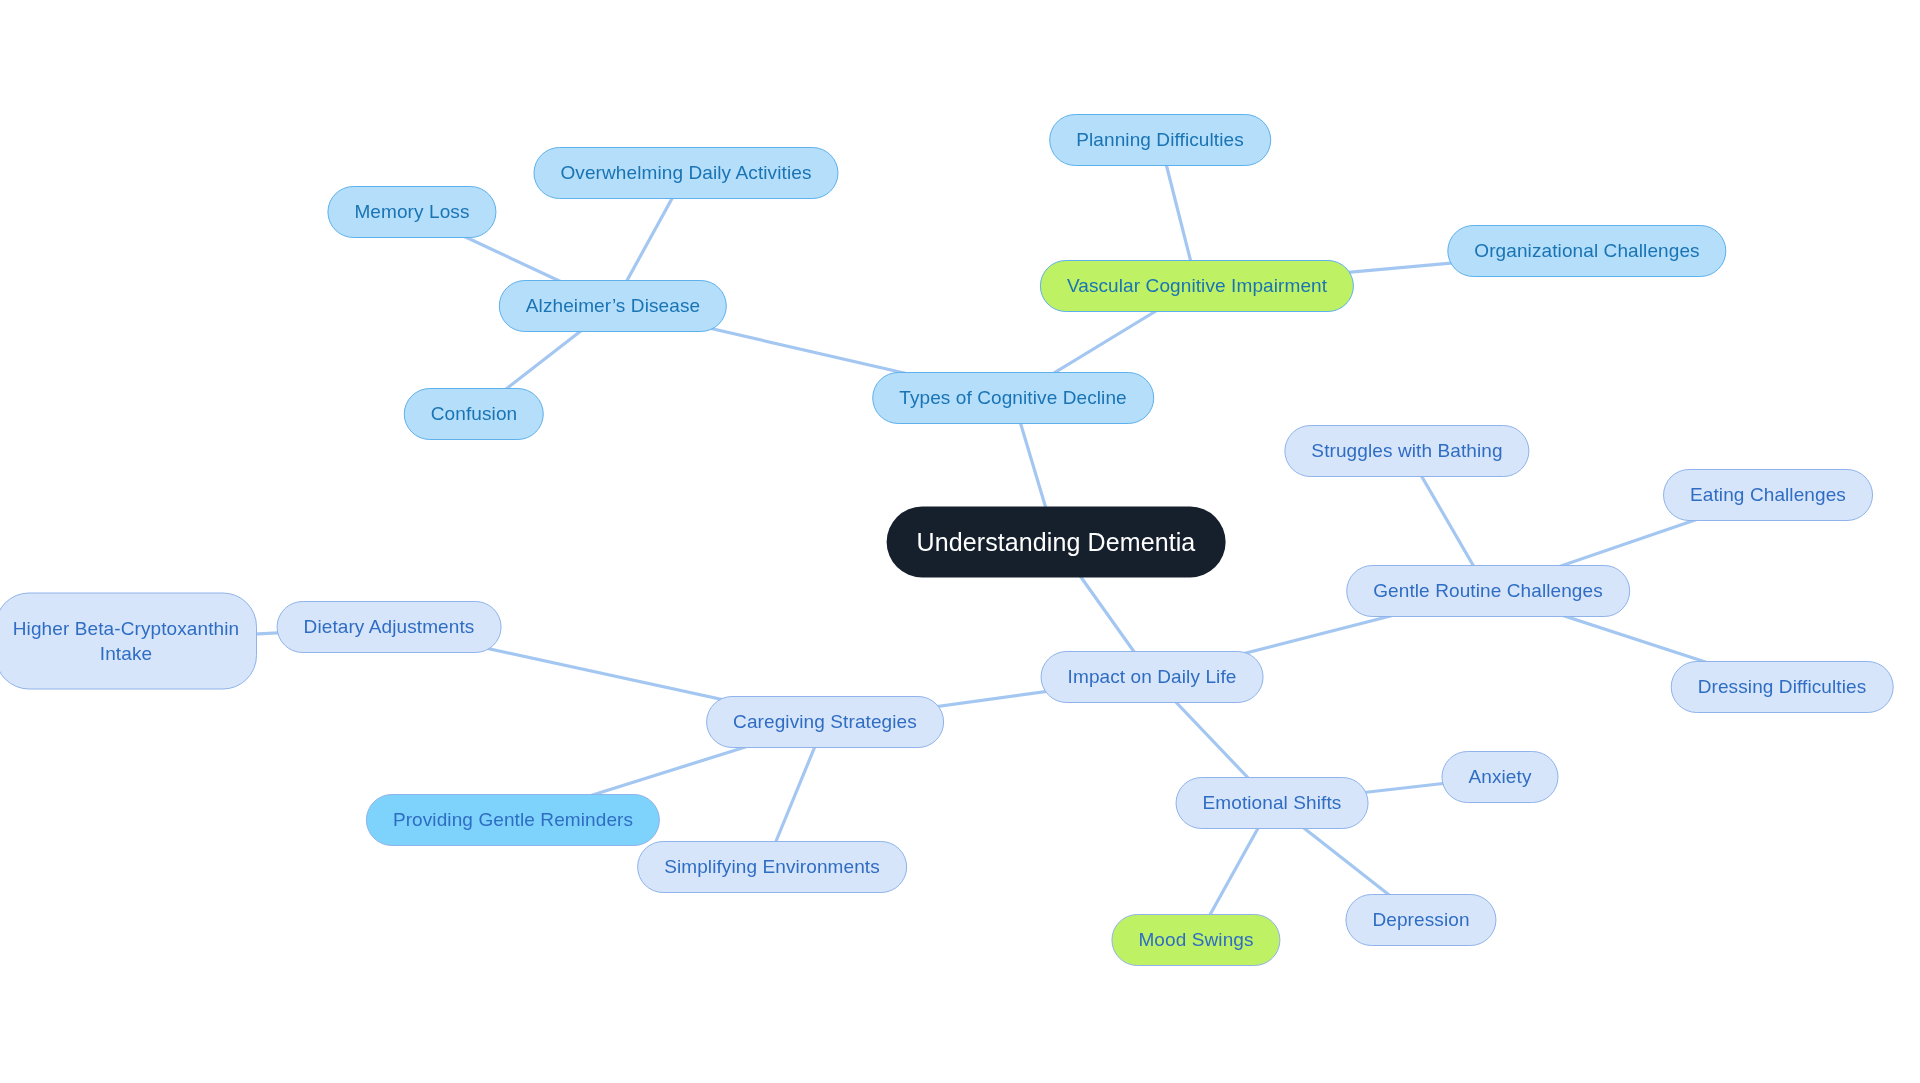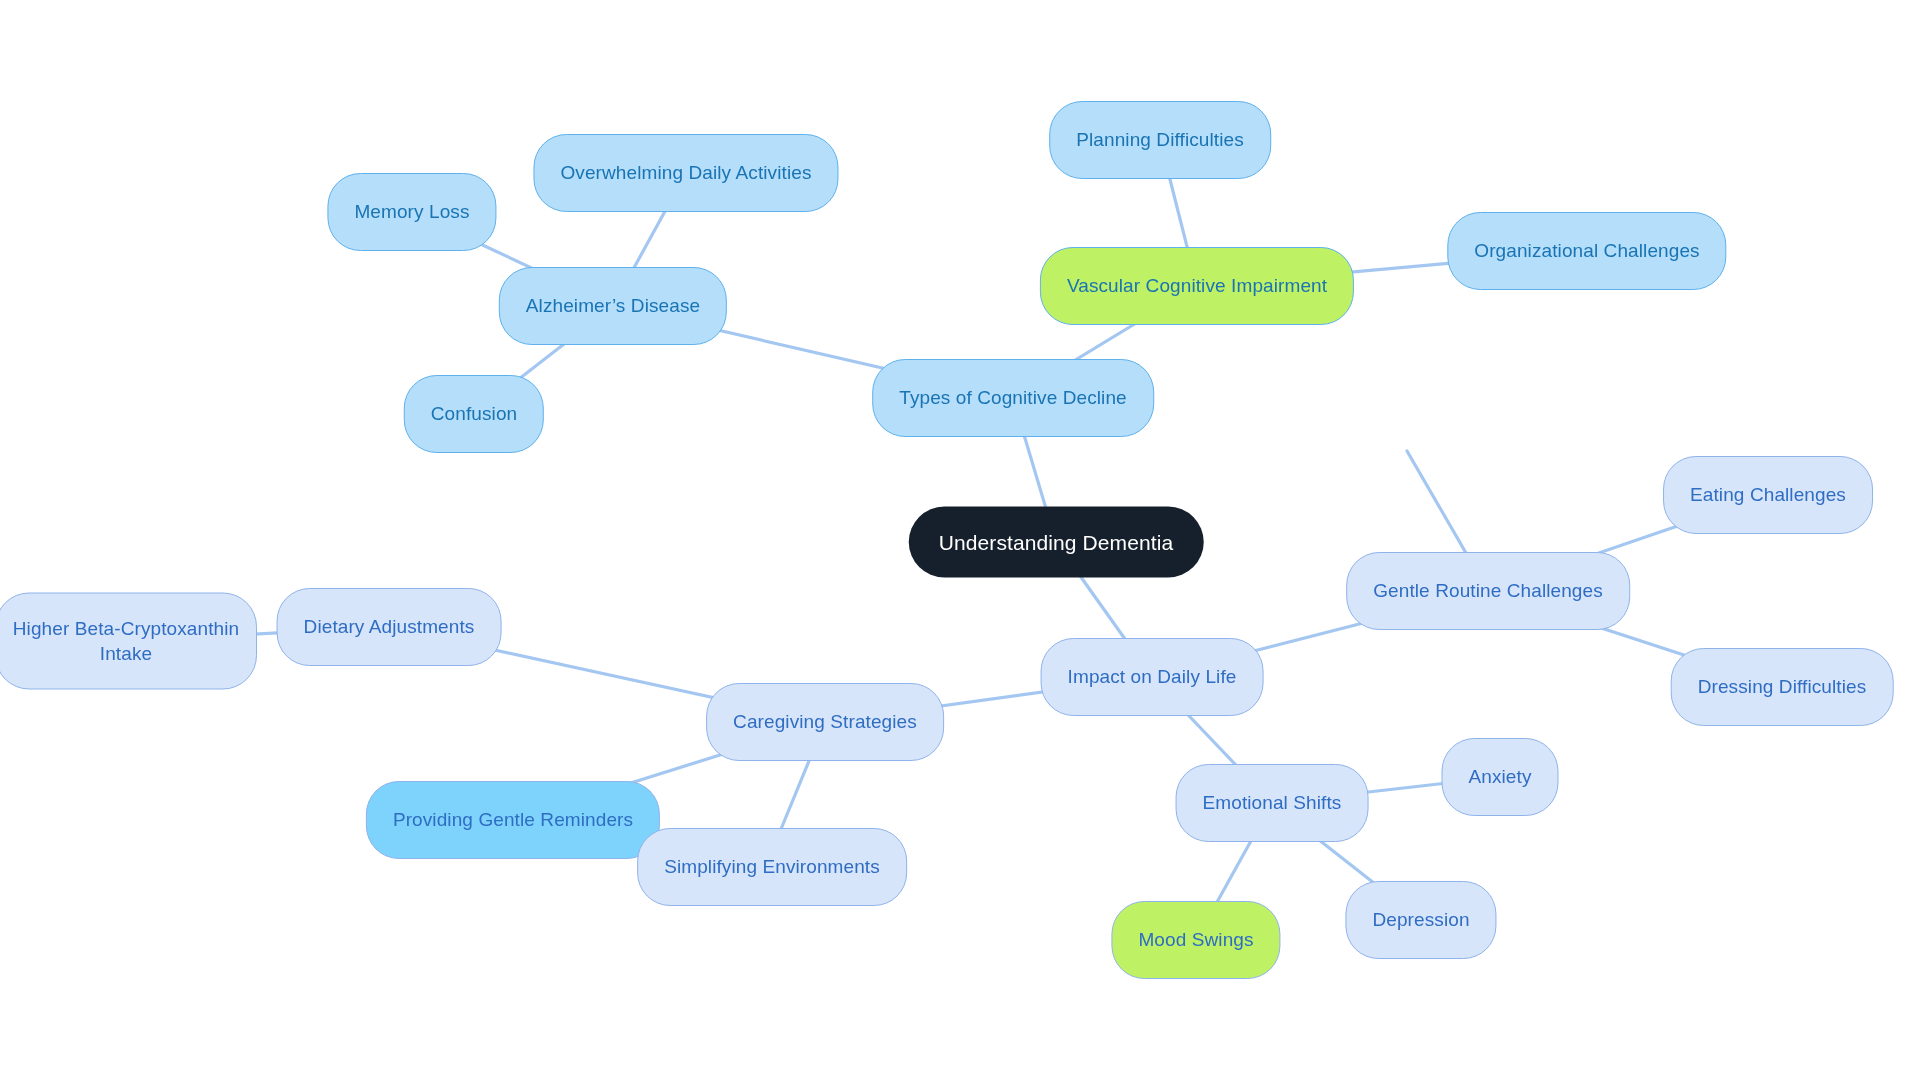--- a/index.html
+++ b/index.html
@@ -29,34 +29,34 @@
     height: 100%;
     z-index: 1;
   }
   .node {
     position: absolute;
     transform: translate(-50%, -50%);
     display: flex;
     align-items: center;
     justify-content: center;
     box-sizing: border-box;
-    height: 78px;
+    height: 52px;
     padding: 0 26px;
     border-radius: 33px;
     border: 1.6px solid;
     font-size: 19px;
     letter-spacing: 0.1px;
     white-space: nowrap;
     cursor: pointer;
   }
   .node.root {
     height: 71px;
     padding: 6px 30px;
     border-radius: 35.5px;
-    font-size: 21px;
+    font-size: 25px;
     border: none;
   }
   .node.wrap {
     white-space: normal;
     width: 262px;
     height: 97px;
     padding: 0 12px;
     text-align: center;
     line-height: 1.3;
     border-radius: 34px;
@@ -95,20 +95,21 @@
       <div class="node" style="left: 1013px; top: 398px; background: rgb(180, 222, 250); border-color: rgb(94, 177, 236); color: rgb(26, 116, 180);">Types of Cognitive Decline</div>
       <div class="node" style="left: 613px; top: 306px; background: rgb(180, 222, 250); border-color: rgb(94, 177, 236); color: rgb(26, 116, 180);">Alzheimer’s Disease</div>
       <div class="node" style="left: 412px; top: 212px; background: rgb(180, 222, 250); border-color: rgb(94, 177, 236); color: rgb(26, 116, 180);">Memory Loss</div>
       <div class="node" style="left: 686px; top: 173px; background: rgb(180, 222, 250); border-color: rgb(94, 177, 236); color: rgb(26, 116, 180);">Overwhelming Daily Activities</div>
       <div class="node" style="left: 474px; top: 414px; background: rgb(180, 222, 250); border-color: rgb(94, 177, 236); color: rgb(26, 116, 180);">Confusion</div>
       <div class="node" style="left: 1197px; top: 286px; background: #bef264; border-color: rgb(94, 177, 236); color: rgb(26, 116, 180);">Vascular Cognitive Impairment</div>
       <div class="node" style="left: 1160px; top: 140px; background: rgb(180, 222, 250); border-color: rgb(94, 177, 236); color: rgb(26, 116, 180);">Planning Difficulties</div>
       <div class="node" style="left: 1587px; top: 251px; background: rgb(180, 222, 250); border-color: rgb(94, 177, 236); color: rgb(26, 116, 180);">Organizational Challenges</div>
       <div class="node" style="left: 1152px; top: 677px; background: rgb(215, 229, 250); border-color: rgb(143, 179, 234); color: rgb(47, 109, 195);">Impact on Daily Life</div>
       <div class="node" style="left: 1488px; top: 591px; background: rgb(215, 229, 250); border-color: rgb(143, 179, 234); color: rgb(47, 109, 195);">Gentle Routine Challenges</div>
+      <div class="node" style="left: 1407px; top: 451px; background: rgb(215, 229, 250); border-color: rgb(143, 179, 234); color: rgb(47, 109, 195);">Struggles with Bathing</div>
       <div class="node" style="left: 1768px; top: 495px; background: rgb(215, 229, 250); border-color: rgb(143, 179, 234); color: rgb(47, 109, 195);">Eating Challenges</div>
       <div class="node" style="left: 1782px; top: 687px; background: rgb(215, 229, 250); border-color: rgb(143, 179, 234); color: rgb(47, 109, 195);">Dressing Difficulties</div>
       <div class="node" style="left: 1272px; top: 803px; background: rgb(215, 229, 250); border-color: rgb(143, 179, 234); color: rgb(47, 109, 195);">Emotional Shifts</div>
       <div class="node" style="left: 1500px; top: 777px; background: rgb(215, 229, 250); border-color: rgb(143, 179, 234); color: rgb(47, 109, 195);">Anxiety</div>
       <div class="node" style="left: 1421px; top: 920px; background: rgb(215, 229, 250); border-color: rgb(143, 179, 234); color: rgb(47, 109, 195);">Depression</div>
       <div class="node" style="left: 1196px; top: 940px; background: #bef264; border-color: rgb(143, 179, 234); color: rgb(47, 109, 195);">Mood Swings</div>
       <div class="node" style="left: 825px; top: 722px; background: rgb(215, 229, 250); border-color: rgb(143, 179, 234); color: rgb(47, 109, 195);">Caregiving Strategies</div>
       <div class="node" style="left: 389px; top: 627px; background: rgb(215, 229, 250); border-color: rgb(143, 179, 234); color: rgb(47, 109, 195);">Dietary Adjustments</div>
       <div class="node" style="left: 513px; top: 820px; background: #7dd3fc; border-color: rgb(143, 179, 234); color: rgb(47, 109, 195);">Providing Gentle Reminders</div>
       <div class="node" style="left: 772px; top: 851px; background: rgb(215, 229, 250); border-color: rgb(143, 179, 234); color: rgb(47, 109, 195); margin-top: 16px;">Simplifying Environments</div>

